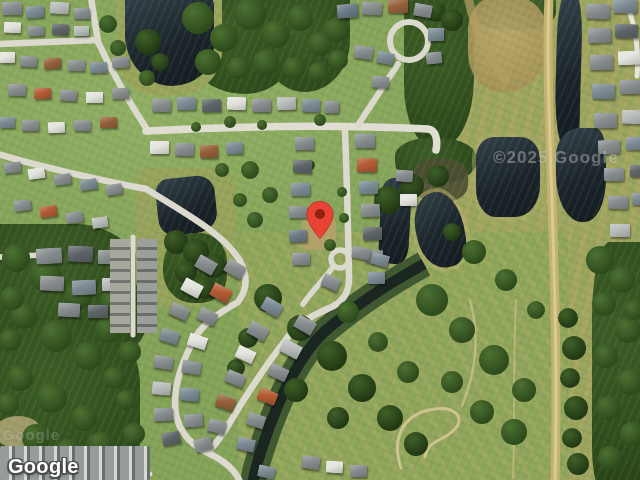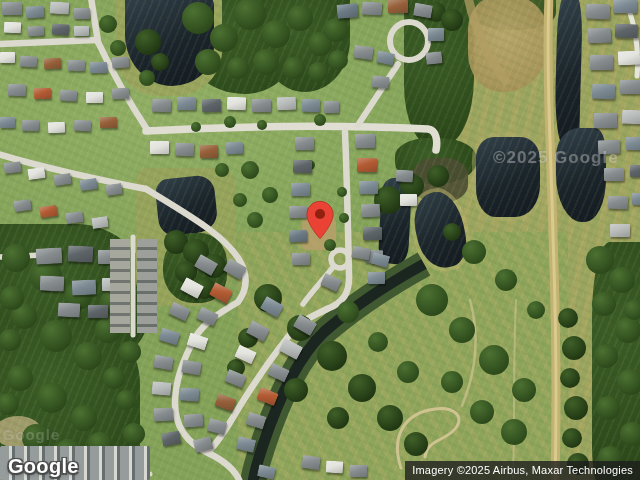--- a/index.html
+++ b/index.html
@@ -357,14 +357,13 @@
   <div class="watermark faint" style="left:-52px;top:426px;">©2025 Google</div>
 
   <div id="pin" style="left:306px;top:199px;width:28px;height:42px;">
     <svg width="28" height="42" viewBox="0 0 30 42">
       <path d="M15 1 C7.3 1 1 7.3 1 15 C1 25.5 15 41 15 41 C15 41 29 25.5 29 15 C29 7.3 22.7 1 15 1 Z" stroke-width="1" stroke="#B5362A" fill="#EA4335"></path>
       <circle cx="15" cy="14.6" r="5.4" fill="#92200F"></circle>
     </svg>
   </div>
 
   <div id="google-logo">Google</div>
-  <div id="attribution">Imagery ©2025 Airbus, Maxar Technologies</div>
 </div>
 
 </body></html>

